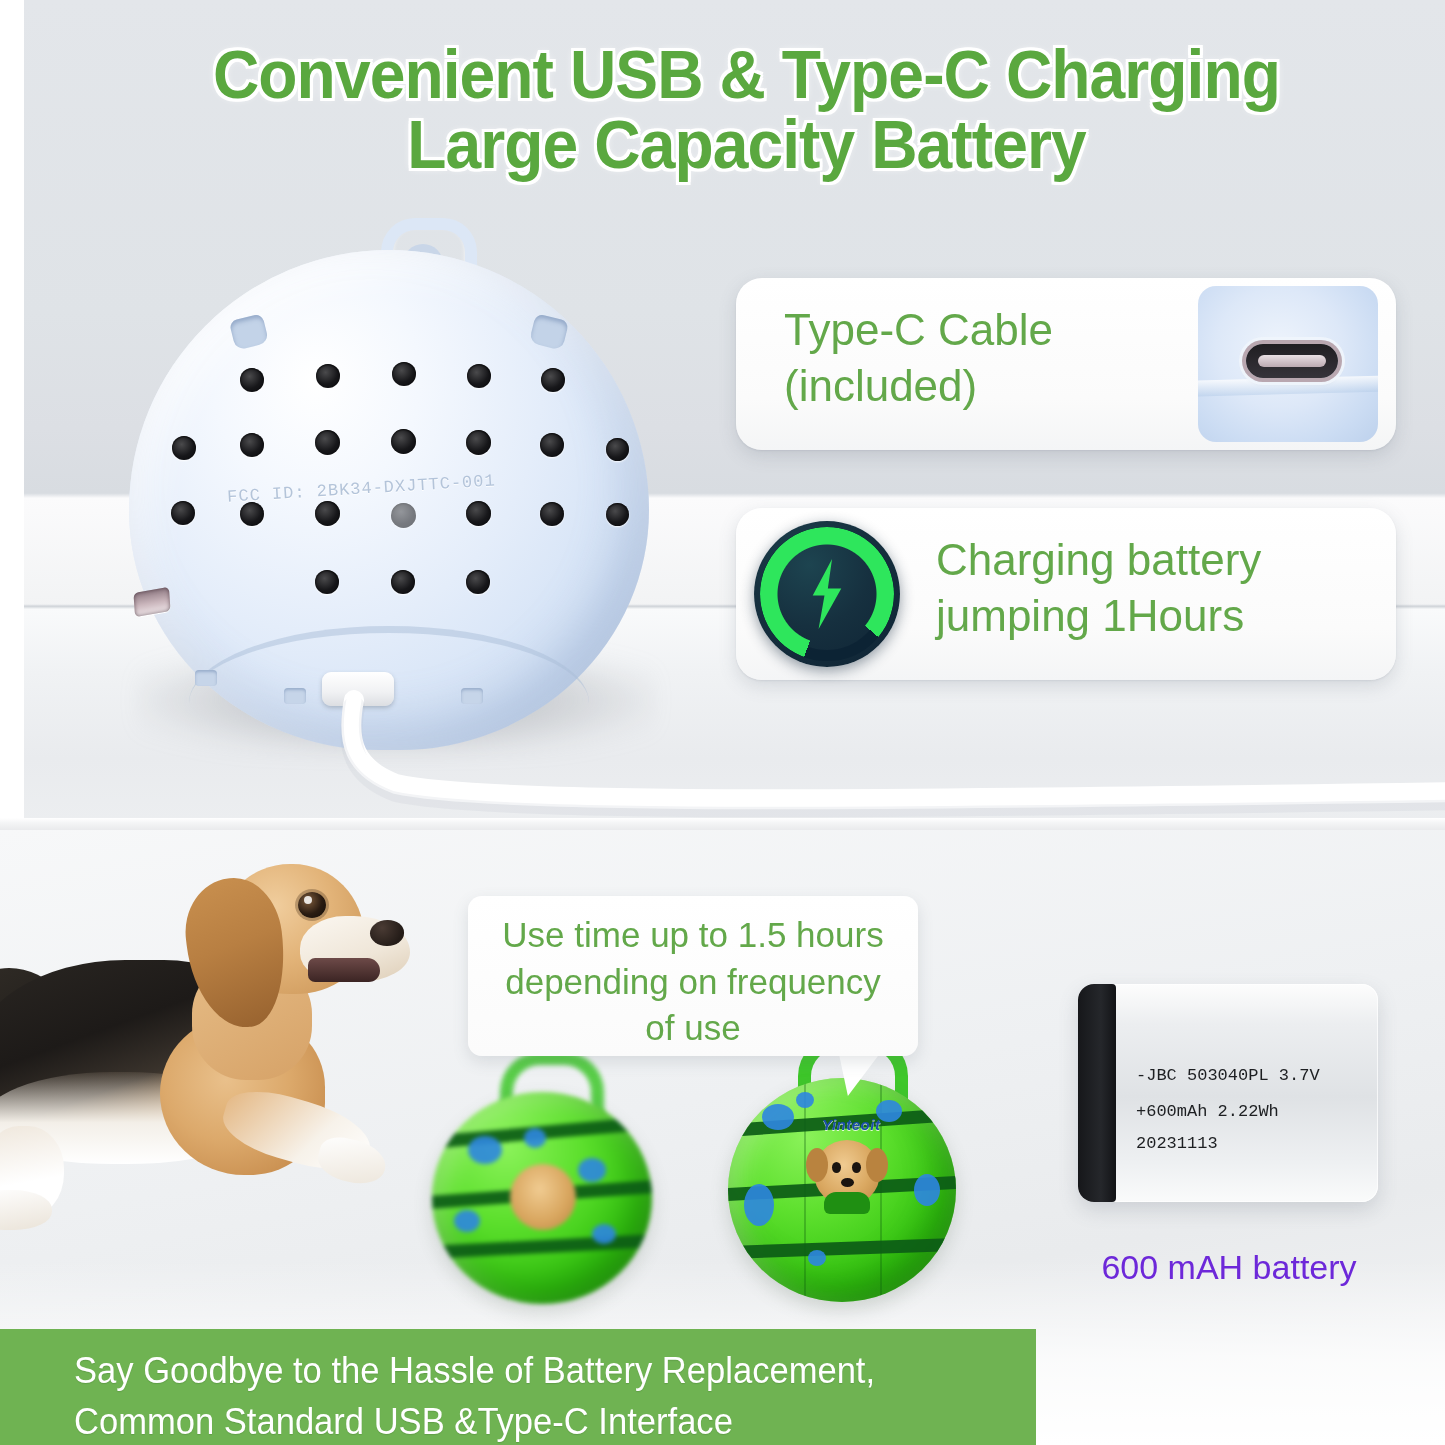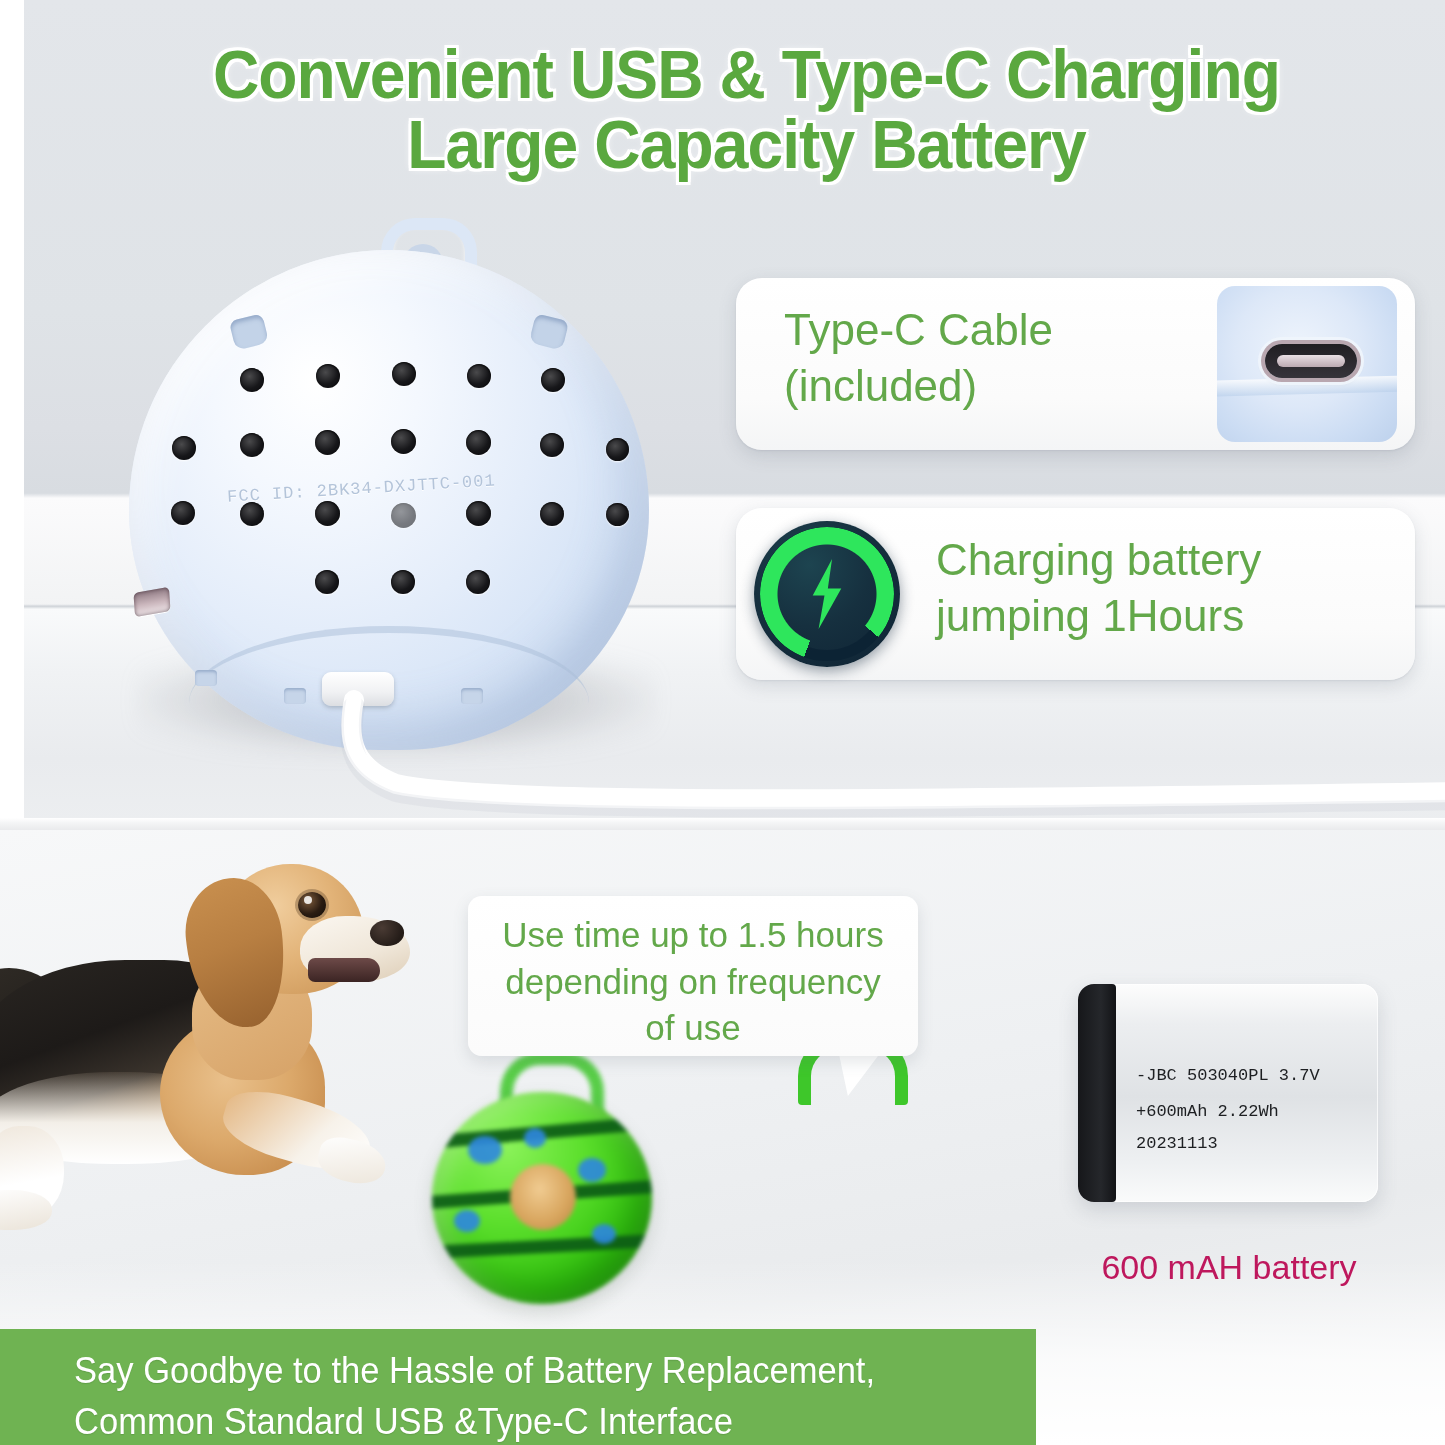--- a/index.html
+++ b/index.html
@@ -117,21 +117,20 @@
     border-radius:9px;
     box-shadow:0 2px 4px rgba(120,130,145,.45);
   }
 
   
   .card{
     position:absolute;
     background:linear-gradient(180deg,#ffffff 0%,#fbfbfb 70%,#f4f5f6 100%);
     border-radius:26px;
     box-shadow:0 6px 18px rgba(90,100,115,.18), 0 1px 2px rgba(90,100,115,.12);
-    padding-left:19px;
   }
   .card-typec{left:712px;top:278px;width:660px;height:172px;}
   .typec-text{
     position:absolute;left:48px;top:24px;width:380px;
     color:#63a84a;font-size:44px;line-height:1.28;font-weight:normal;
     white-space:pre-line;
   }
   .port-photo{
     position:absolute;right:18px;top:8px;width:180px;height:156px;
     border-radius:18px;overflow:hidden;
@@ -322,21 +321,21 @@
     background:linear-gradient(90deg,#16171a,#25272b 60%,#121316);
   }
   .battery-text{
     position:absolute;left:58px;top:76px;width:230px;
     font-family:"Liberation Mono", monospace;
     font-size:17px;line-height:1.9;color:#1d1f22;
     white-space:pre-line;
   }
   .battery-caption{
     position:absolute;left:1038px;top:1248px;width:382px;text-align:center;
-    color:#be185d;font-size:34px;
+    color:#6d28d9;font-size:34px;
   }
 
   
   .greenbar{
     position:absolute;left:0;top:1329px;width:1036px;height:136px;
     background:#6fb352;
   }
   .greenbar-text{
     position:absolute;left:74px;top:16px;width:930px;
     color:#ffffff;font-size:36px;line-height:1.42;font-weight:normal;
@@ -461,20 +460,42 @@
     <div class="stripe" style="top:148px;transform:rotate(-3deg);"></div>
     <div class="paw" style="left:36px;top:44px;width:34px;height:28px;"></div>
     <div class="paw" style="left:92px;top:36px;width:22px;height:20px;"></div>
     <div class="paw" style="left:146px;top:66px;width:28px;height:24px;"></div>
     <div class="paw" style="left:22px;top:118px;width:26px;height:22px;"></div>
     <div class="paw" style="left:160px;top:132px;width:24px;height:20px;"></div>
     <div class="dogdecal" style="left:78px;top:72px;"></div>
   </div>
 
   <div class="handle" style="left:798px;top:1036px;width:84px;height:56px;"></div>
+  <div class="toy toy-b">
+    <div class="seg" style="left:76px;"></div>
+    <div class="seg" style="left:152px;"></div>
+    <div class="stripe" style="top:38px;transform:rotate(-4deg);"></div>
+    <div class="stripe" style="top:104px;transform:rotate(-3deg);"></div>
+    <div class="stripe" style="top:164px;transform:rotate(-2deg);"></div>
+    <div class="paw" style="left:34px;top:26px;width:32px;height:26px;"></div>
+    <div class="paw" style="left:68px;top:14px;width:18px;height:16px;"></div>
+    <div class="paw" style="left:148px;top:22px;width:26px;height:22px;"></div>
+    <div class="paw" style="left:16px;top:106px;width:30px;height:42px;"></div>
+    <div class="paw" style="left:186px;top:96px;width:26px;height:32px;"></div>
+    <div class="paw" style="left:80px;top:172px;width:18px;height:16px;"></div>
+    <div class="brandmark" style="left:94px;top:38px;">Yinteoit</div>
+    <div class="dogdecal" style="left:86px;top:62px;">
+      <div class="decal-ear" style="left:-8px;top:8px;"></div>
+      <div class="decal-ear" style="left:52px;top:8px;"></div>
+      <div class="decal-eye" style="left:18px;top:22px;"></div>
+      <div class="decal-eye" style="left:38px;top:22px;"></div>
+      <div class="decal-nose" style="left:27px;top:38px;"></div>
+      <div class="decal-body" style="left:10px;top:52px;"></div>
+    </div>
+  </div>
 
   <div class="bubble-tail"></div>
   <div class="bubble">
     <div class="bubble-text">Use time up to 1.5 hours
 depending on frequency
 of use</div>
   </div>
 
   <div class="battery">
     <div class="battery-tab"></div>

